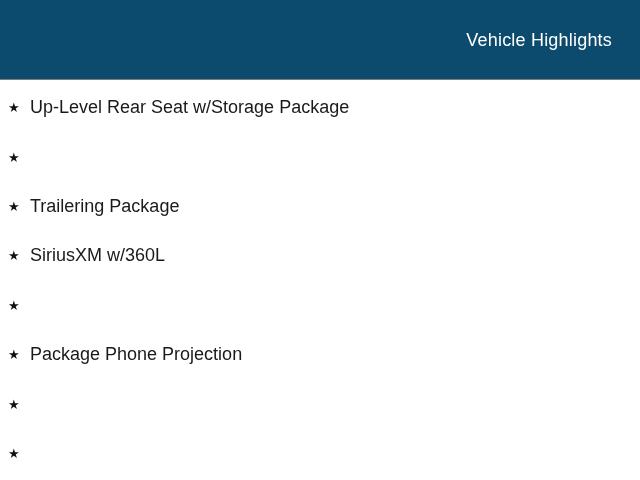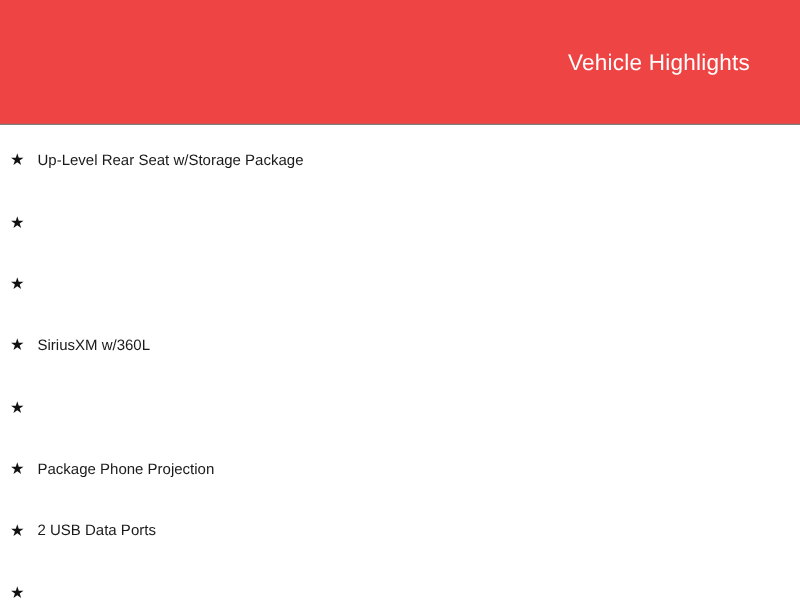--- a/index.html
+++ b/index.html
@@ -9,27 +9,27 @@
   }
   body {
     width: 640px;
     height: 480px;
     overflow: hidden;
     font-family: "Liberation Sans", sans-serif;
   }
   .header {
     box-sizing: border-box;
     width: 640px;
-    height: 100px;
-    background: #ef4444;
+    height: 80px;
+    background: #0c4a6e;
     border-bottom: 1px solid #7d7d7d;
     display: flex;
     align-items: center;
     justify-content: flex-end;
-    padding-right: 40px;
+    padding-right: 28px;
   }
   .header-title {
     color: #ffffff;
     font-size: 18px;
     font-weight: 400;
     letter-spacing: 0.2px;
     padding-top: 2px;
   }
   .highlights-list {
     list-style: none;
@@ -44,21 +44,21 @@
   .star {
     width: 14px;
     margin-right: 8px;
     font-size: 13px;
     line-height: 1;
     color: #111111;
     text-align: left;
     flex: 0 0 auto;
   }
   .label {
-    font-size: 12px;
+    font-size: 18px;
     color: #1a1a1a;
     white-space: nowrap;
   }
 </style>
 </head>
 <body>
 
 <div class="header">
   <span class="header-title">Vehicle Highlights</span>
 </div>
@@ -66,32 +66,32 @@
 <ul class="highlights-list">
   <li class="item">
     <span class="star">★</span>
     <span class="label">Up-Level Rear Seat w/Storage Package</span>
   </li>
   <li class="item">
     <span class="star">★</span>
   </li>
   <li class="item">
     <span class="star">★</span>
+    <span class="label">Trailering Package</span>
   </li>
   <li class="item">
     <span class="star">★</span>
     <span class="label">SiriusXM w/360L</span>
   </li>
   <li class="item">
     <span class="star">★</span>
   </li>
   <li class="item">
     <span class="star">★</span>
     <span class="label">Package Phone Projection</span>
   </li>
   <li class="item">
     <span class="star">★</span>
-    <span class="label">2 USB Data Ports</span>
   </li>
   <li class="item">
     <span class="star">★</span>
   </li>
 </ul>
 
 </body></html>

